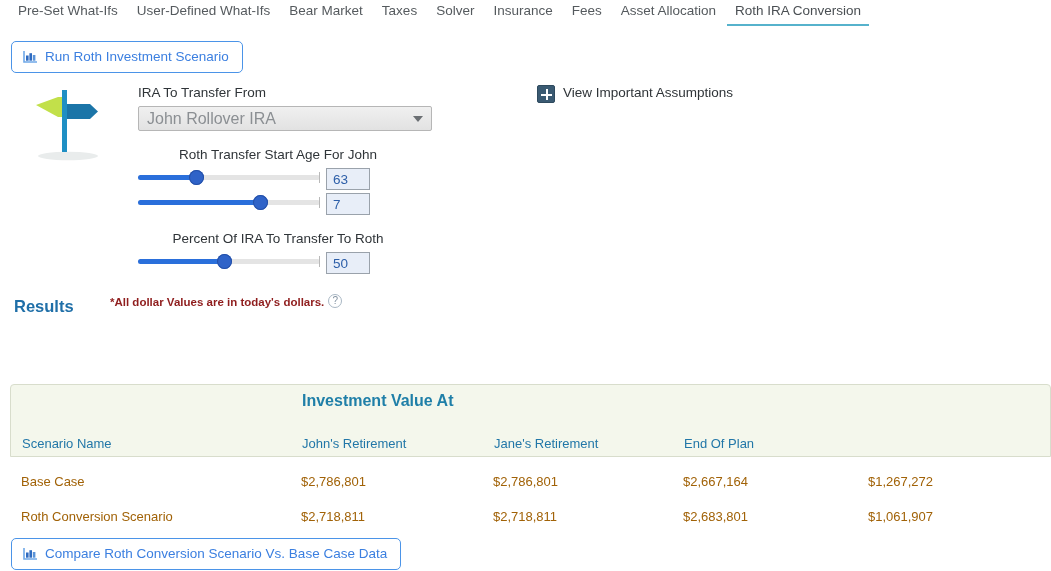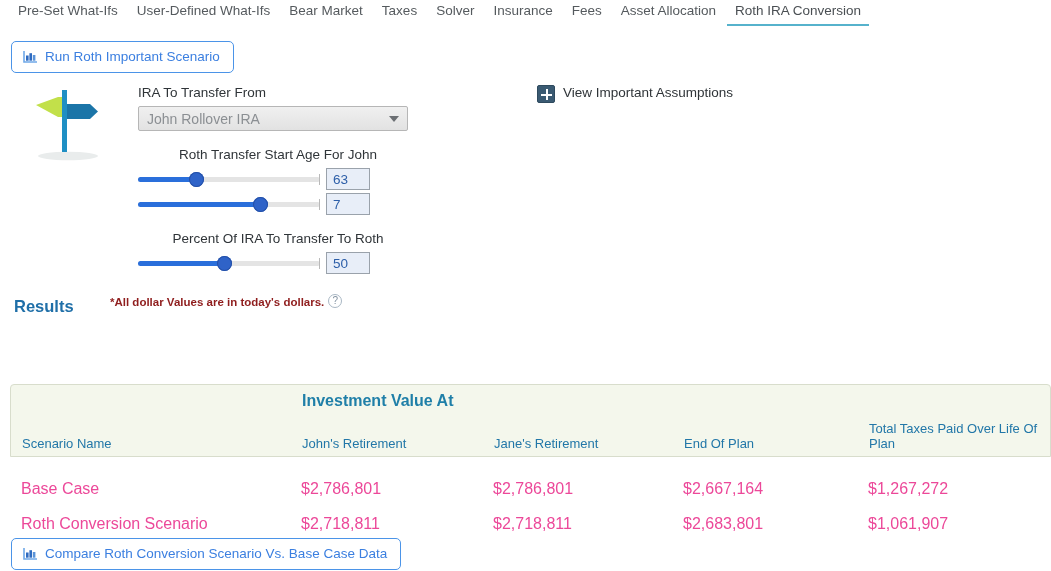--- a/index.html
+++ b/index.html
@@ -55,39 +55,39 @@
 
   
   #form { position: absolute; left: 138px; top: 84px; width: 280px; }
   .f-label {
     font-size: 13.5px; color: #2f3438; line-height: 17px;
     margin: 0 0 5px 0;
   }
   .f-label.lb2 { margin-top: 15px; text-align: center; }
 
   select.ddl, .ddl {
-    width: 270px; height: 25px;
+    width: 294px; height: 25px;
     border: 1px solid #b6b6b6;
     border-radius: 2px;
     background: linear-gradient(to bottom, #f0f0f0 0%, #e2e2e2 100%);
     color: #8b8f93;
-    font-size: 14px;
+    font-size: 16px;
     font-family: "Liberation Sans", sans-serif;
     padding: 0 8px;
     display: flex; align-items: center; justify-content: space-between;
     cursor: default;
   }
   .ddl .caret {
     width: 0; height: 0;
     border-left: 5px solid transparent;
     border-right: 5px solid transparent;
     border-top: 6px solid #6b6f73;
   }
 
-  .slider-row { display: flex; align-items: center; gap: 0; margin-top: 3px; }
+  .slider-row { display: flex; align-items: flex-start; gap: 0; margin-top: 3px; }
   .slider {
     position: relative; width: 182px; height: 18px; cursor: pointer;
     flex: 0 0 auto;
   }
   .slider .track {
     position: absolute; left: 0; top: 7px; width: 182px; height: 5px;
     background: #e4e4e4; border-radius: 3px;
   }
   .slider .fill {
     position: absolute; left: 0; top: 7px; height: 5px;
@@ -162,22 +162,22 @@
     position: absolute; left: 291px; top: 7px;
     font-size: 16px; font-weight: bold; color: #1f7fa8;
   }
   .th {
     position: absolute; font-size: 13px; color: #2277a8;
     line-height: 15px;
   }
   .tbody { position: relative; }
   .trow { position: relative; height: 35px; }
   .td {
-    position: absolute; font-size: 16px; color: #ec4899;
-    line-height: 15px; top: 24px;
+    position: absolute; font-size: 13px; color: #a16207;
+    line-height: 15px; top: 17px;
   }
   .c0 { left: 11px; }
   .c1 { left: 291px; }
   .c2 { left: 483px; }
   .c3 { left: 673px; }
   .c4 { left: 858px; }
   .th.c0 { top: 51px; }
   .th.c1 { top: 51px; }
   .th.c2 { top: 51px; }
   .th.c3 { top: 51px; }
@@ -202,21 +202,21 @@
 
   <div class="obtn" id="run-btn">
     <span class="chart-ico">
       <svg viewBox="0 0 15 13" width="15" height="13" aria-hidden="true">
         <path d="M1 1 L1 12 L14 12" stroke="#6fa8e8" stroke-width="1.6" fill="none"></path>
         <rect x="3" y="5.5" width="2.6" height="5.2" fill="#2f6bc0"></rect>
         <rect x="6.4" y="3.2" width="2.6" height="7.5" fill="#2f6bc0"></rect>
         <rect x="9.8" y="5.0" width="2.6" height="5.7" fill="#5a93d8"></rect>
       </svg>
     </span>
-    <span>Run Roth Important Scenario</span>
+    <span>Run Roth Investment Scenario</span>
   </div>
 
   <div id="signpost">
     <svg viewBox="0 0 92 78" width="92" height="78" aria-hidden="true">
       <ellipse cx="46" cy="72" rx="30" ry="4.2" fill="#e9ecec"></ellipse>
       <path d="M14 21 L36 13 L40 13 L40 33 L36 33 Z" fill="#c2e04a"></path>
       <path d="M44 20 L68 20 L76 27.5 L68 35 L44 35 Z" fill="#1b75a8"></path>
       <rect x="40" y="6" width="5" height="62" fill="#1f8fc4"></rect>
     </svg>
   </div>
@@ -273,21 +273,20 @@
     <span class="q-ico">?</span>
   </div>
 
   <div id="table">
     <div id="thead">
       <div class="grp-title">Investment Value At</div>
       <div class="th c0">Scenario Name</div>
       <div class="th c1">John's Retirement</div>
       <div class="th c2">Jane's Retirement</div>
       <div class="th c3">End Of Plan</div>
-      <div class="th c4">Total Taxes Paid Over Life Of Plan</div>
     </div>
     <div class="tbody">
       <div class="trow">
         <div class="td c0">Base Case</div>
         <div class="td c1">$2,786,801</div>
         <div class="td c2">$2,786,801</div>
         <div class="td c3">$2,667,164</div>
         <div class="td c4">$1,267,272</div>
       </div>
       <div class="trow">

